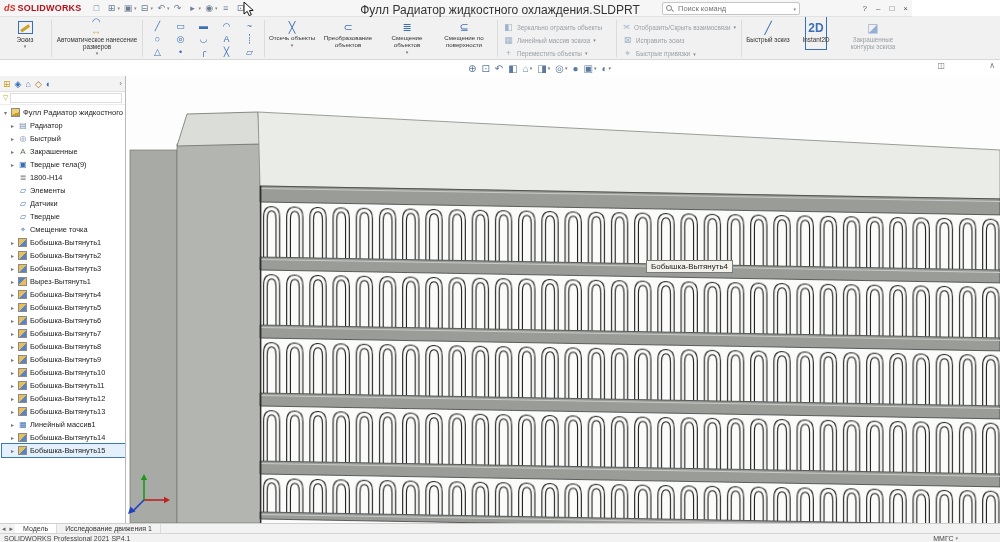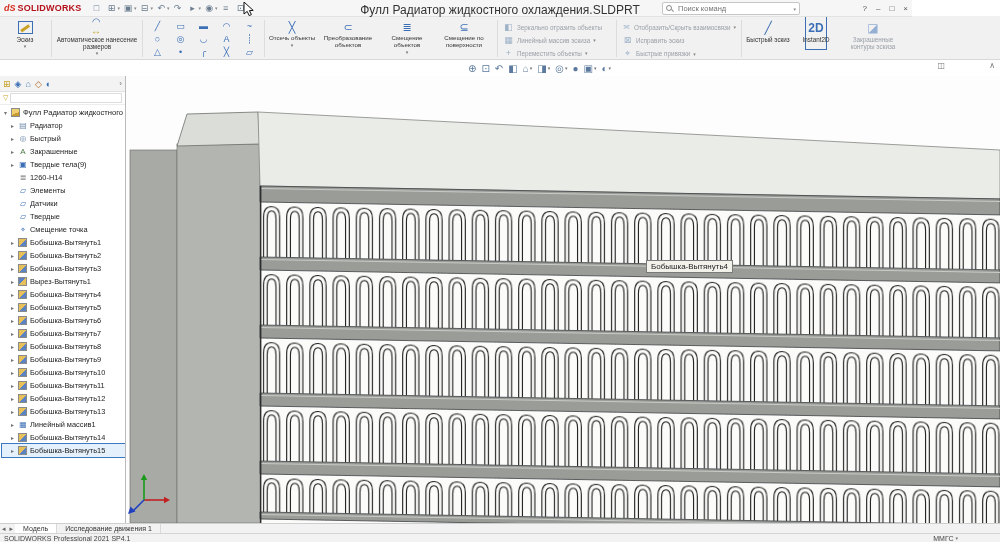--- a/index.html
+++ b/index.html
@@ -380,21 +380,21 @@
               <span class="tlabel">Закрашенные</span>
             </div>
             <div class="trow">
               <span class="arr">▸</span>
               <span class="tic" style="color: rgb(59, 111, 181);">▣</span>
               <span class="tlabel">Твердые тела(9)</span>
             </div>
             <div class="trow">
               <span class="arr"></span>
               <span class="tic" style="color: rgb(136, 136, 136);">≣</span>
-              <span class="tlabel">1260-H14</span>
+              <span class="tlabel">1800-H14</span>
             </div>
             <div class="trow">
               <span class="arr"></span>
               <span class="tic" style="color: rgb(59, 111, 181);">▱</span>
               <span class="tlabel">Элементы</span>
             </div>
             <div class="trow">
               <span class="arr"></span>
               <span class="tic" style="color: rgb(59, 111, 181);">▱</span>
               <span class="tlabel">Датчики</span>

